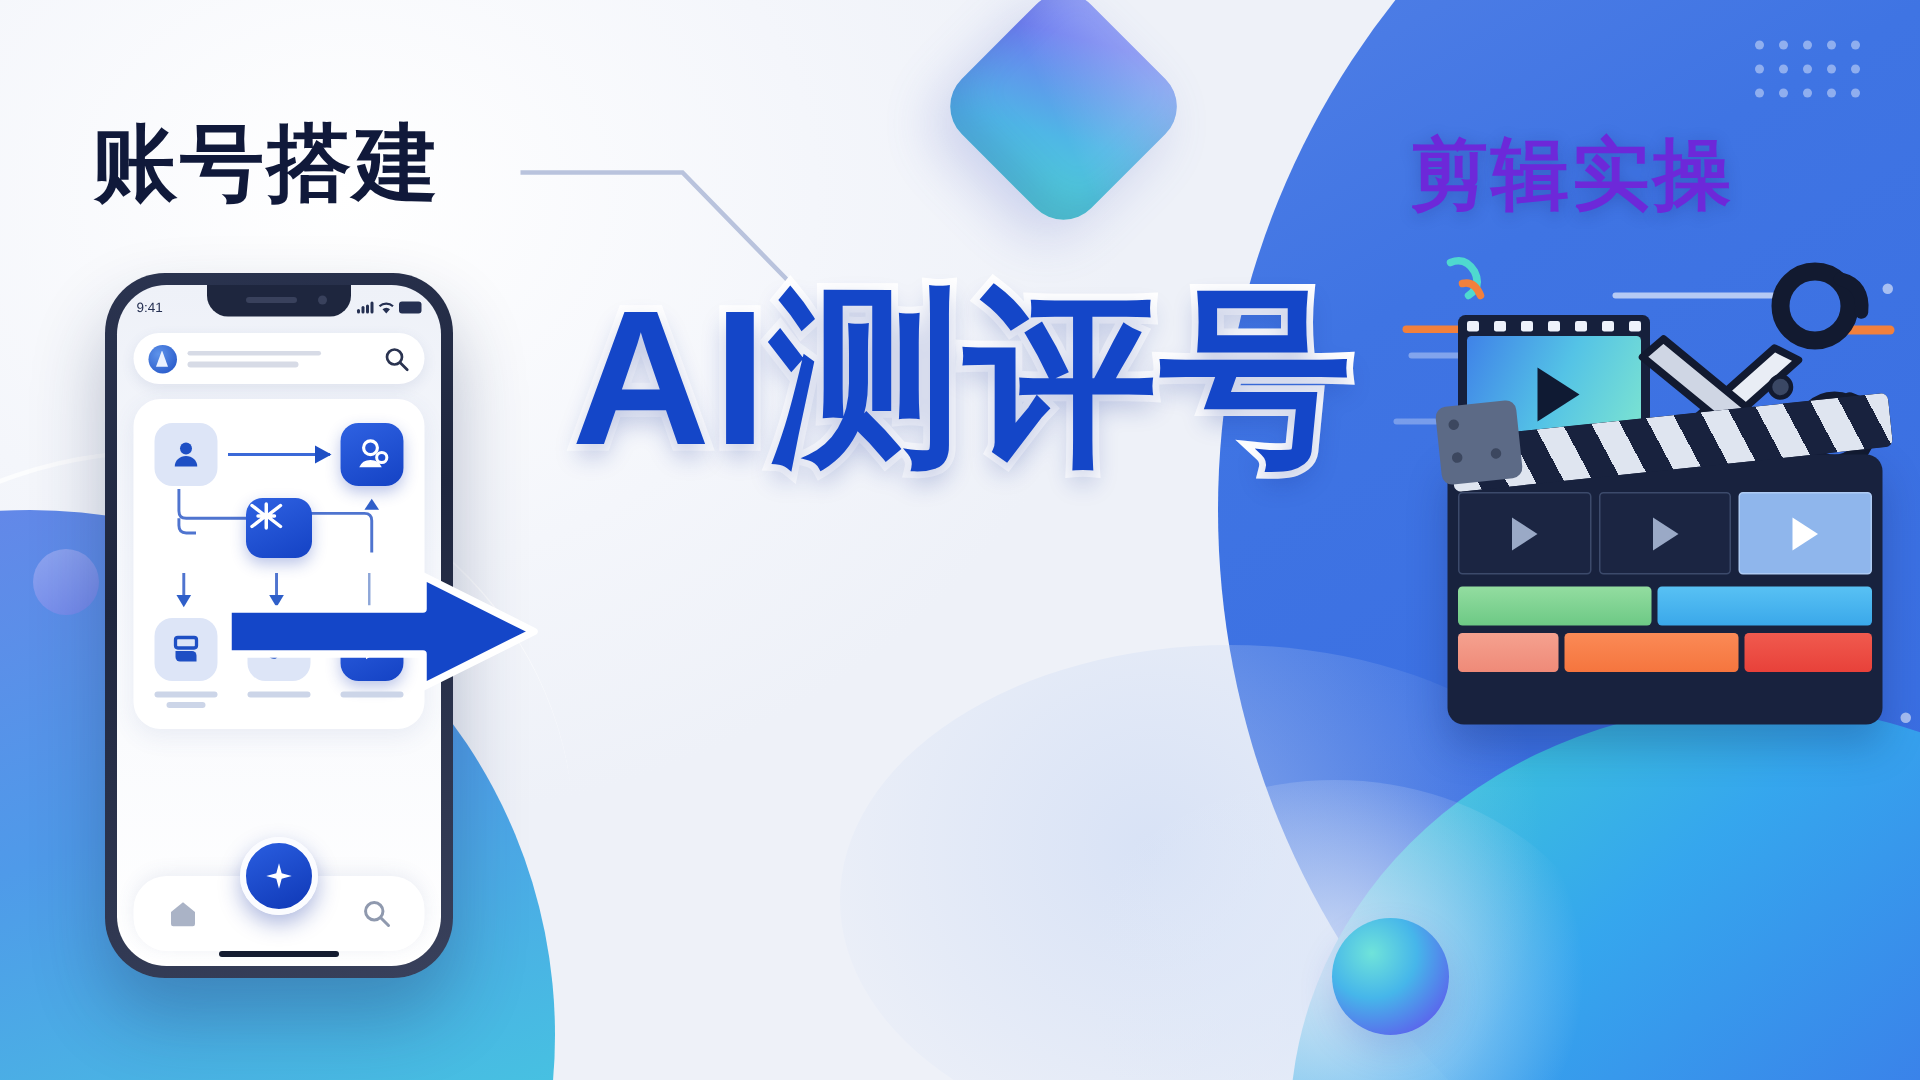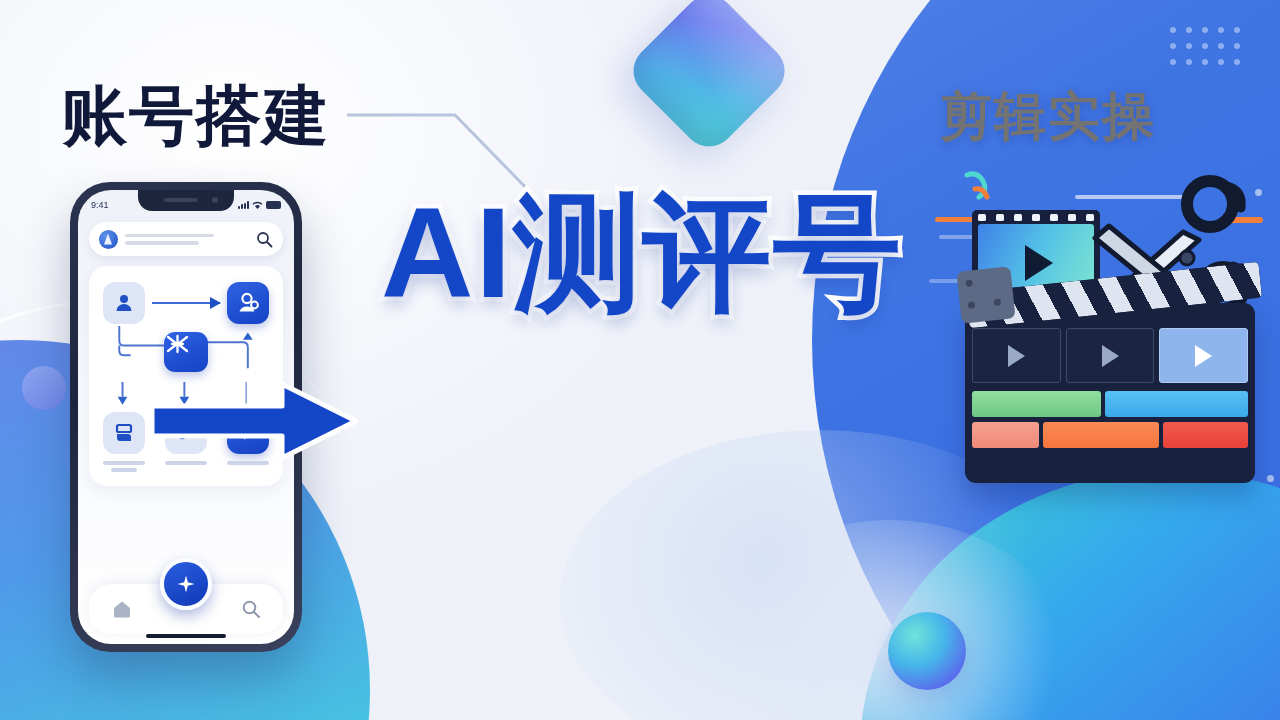--- a/index.html
+++ b/index.html
@@ -84,27 +84,27 @@
   }
   .sphere{
     position:absolute;left:888px;top:612px;width:78px;height:78px;border-radius:50%;
     background:radial-gradient(circle at 34% 30%, #6fe3da 0%, #46b6ea 40%, #5a69ec 78%, #6455e8 100%);
     box-shadow:0 10px 22px rgba(70,90,190,.22);
   }
 
   
   .label-left{
     position:absolute;left:62px;top:72px;
-    font-size:65px;font-weight:bold;color:#10193a;letter-spacing:2px;
+    font-size:56px;font-weight:bold;color:#10193a;letter-spacing:2px;
     font-family:"Liberation Sans","DejaVu Sans",sans-serif;
     white-space:nowrap;
   }
   .label-right{
     position:absolute;left:940px;top:82px;
-    font-size:52px;font-weight:bold;color:#737373;letter-spacing:2px;
+    font-size:52px;font-weight:bold;color:#6d28d9;letter-spacing:2px;
     white-space:nowrap;
     text-shadow:0 2px 10px rgba(20,40,120,.28);
   }
 
   
   .title-wrap{position:absolute;left:340px;top:188px;width:760px;}
   .title-line{
     font-size:128px;line-height:1.02;font-weight:bold;letter-spacing:2px;
     color:#1446c8;white-space:nowrap;
     -webkit-text-stroke:9px #ffffff;

